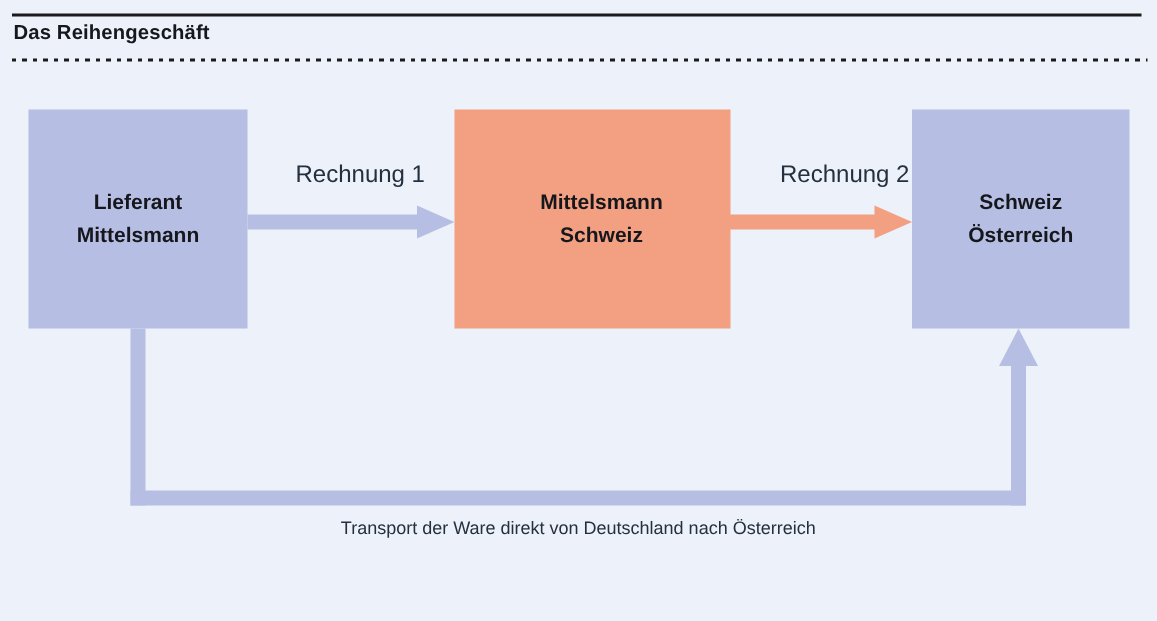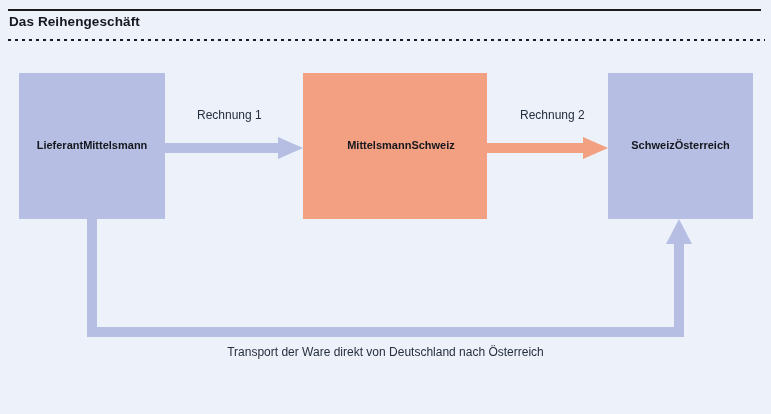--- a/index.html
+++ b/index.html
@@ -51,25 +51,25 @@
       #1b1b1b 3px,
       rgba(0,0,0,0) 3px,
       rgba(0,0,0,0) 7px
     );
   }
 
   
   .node-box {
     position: absolute;
     display: flex;
-    flex-direction: row;
+    flex-direction: column;
     align-items: center;
     justify-content: center;
     text-align: center;
-    font-size: 11px;
+    font-size: 14px;
     font-weight: bold;
     color: #15171c;
     line-height: 1.55;
   }
   #box-lieferant {
     left: 19px;
     top: 73px;
     width: 146px;
     height: 146px;
     background: #b6bfe3;
@@ -112,21 +112,21 @@
   }
   #arrow-rechnung1 { left: 165px; top: 143px; width: 138px; }
   #arrow-rechnung1 .stem { width: 114px; background: #b6bfe3; }
   #arrow-rechnung1 .head { left: 113px; border-left: 25px solid #b6bfe3; }
   #arrow-rechnung2 { left: 475px; top: 143px; width: 133px; }
   #arrow-rechnung2 .stem { width: 109px; background: #f29f82; }
   #arrow-rechnung2 .head { left: 108px; border-left: 25px solid #f29f82; }
 
   .flow-label {
     position: absolute;
-    font-size: 12px;
+    font-size: 16px;
     color: #25303f;
     white-space: nowrap;
   }
   #label-rechnung1 { left: 197px; top: 108px; }
   #label-rechnung2 { left: 520px; top: 108px; }
 
   
   #transport-vert-left {
     position: absolute;
     left: 87px;

